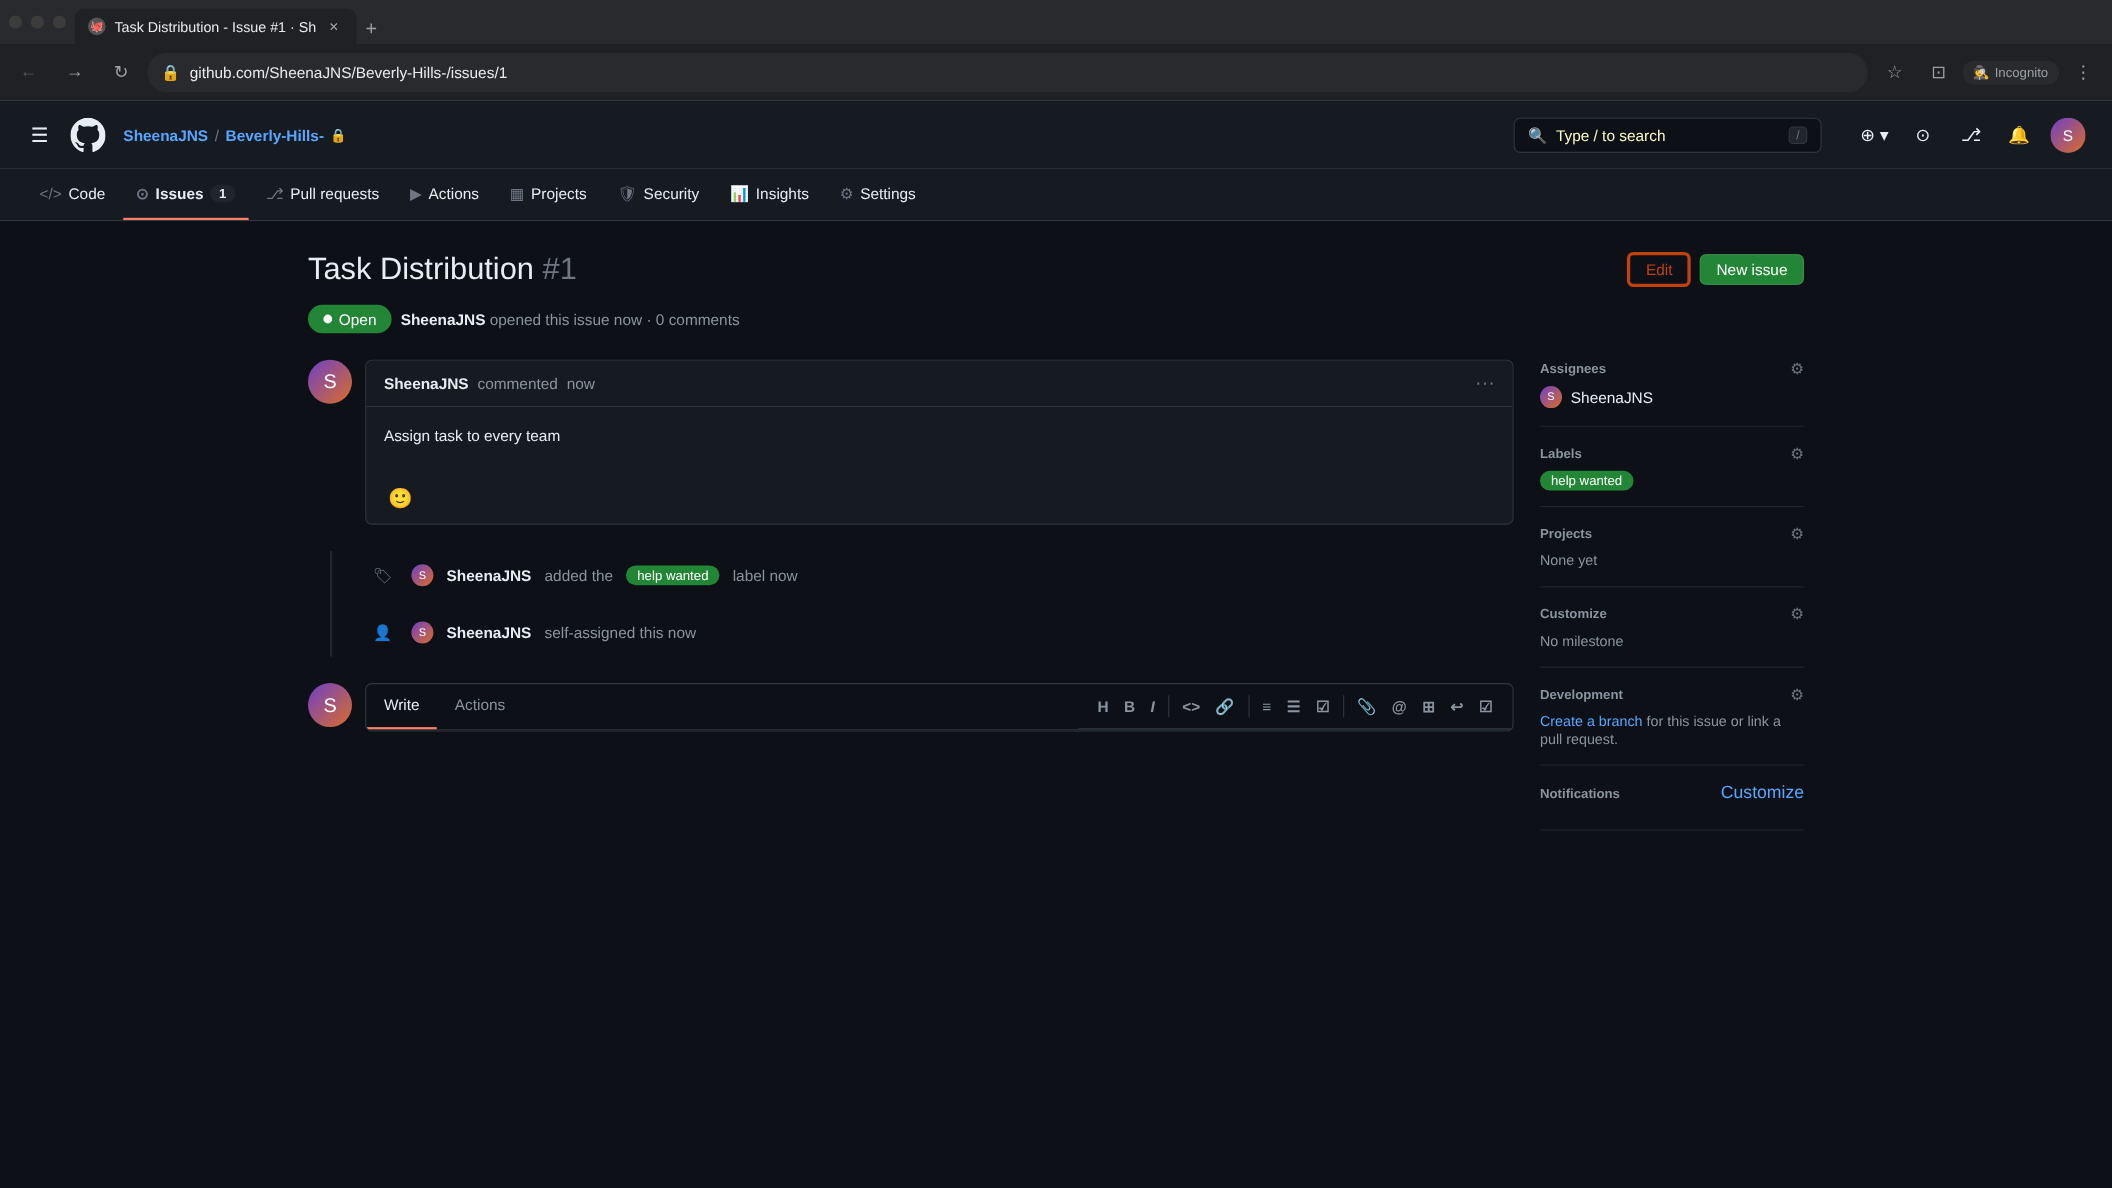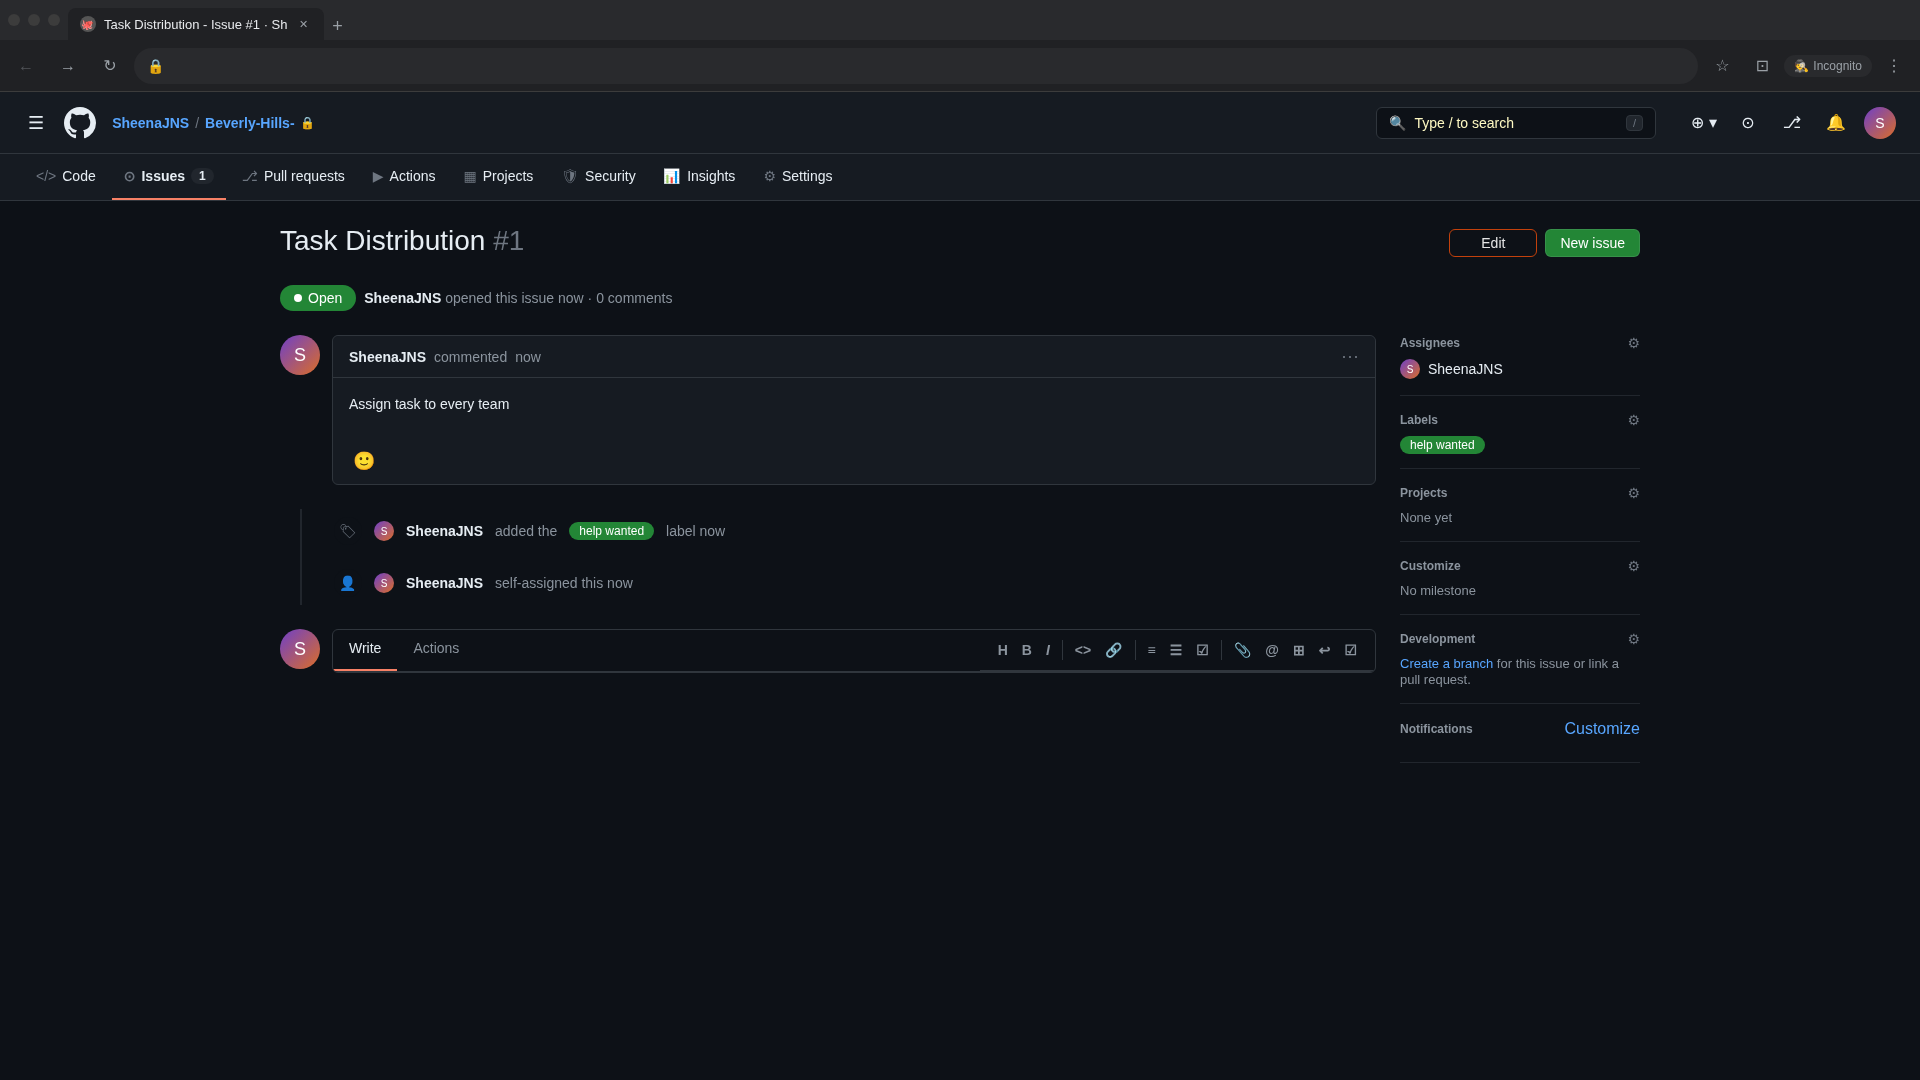--- a/index.html
+++ b/index.html
@@ -56,25 +56,25 @@
     .repo-nav { background: #161b22; border-bottom: 1px solid #30363d; padding: 0 24px; display: flex; align-items: center; gap: 4px; }
     .repo-nav-item { padding: 14px 12px; font-size: 14px; color: #e6edf3; cursor: pointer; display: flex; align-items: center; gap: 6px; border-bottom: 2px solid transparent; white-space: nowrap; }
     .repo-nav-item.active { border-bottom-color: #f78166; color: #e6edf3; font-weight: 600; }
     .nav-count { background: #21262d; border-radius: 20px; padding: 1px 8px; font-size: 12px; color: #e6edf3; }
     .nav-icon { font-size: 14px; color: #6e7681; }
 
     
     .main-content { padding: 24px 40px; max-width: 1440px; margin: 0 auto; }
     
     
-    .issue-title-row { display: flex; align-items: flex-end; justify-content: space-between; margin-bottom: 28px; }
+    .issue-title-row { display: flex; align-items: flex-end; justify-content: space-between; margin-bottom: 16px; }
     .issue-title { font-size: 28px; font-weight: 400; color: #e6edf3; }
     .issue-number { color: #6e7681; font-weight: 300; }
     .issue-title-actions { display: flex; gap: 8px; align-items: center; flex-shrink: 0; margin-left: 16px; margin-top: 4px; }
-    .btn-edit { background: transparent; border: 1px solid #c2410c; color: #e5e5e5; padding: 5px 31px; border-radius: 6px; cursor: pointer; font-size: 14px; }
+    .btn-edit { background: transparent; border: 3px solid #c2410c; color: #c2410c; padding: 5px 14px; border-radius: 6px; cursor: pointer; font-size: 14px; }
     .btn-new-issue { background: #238636; border: 1px solid rgba(240,246,252,0.1); color: #fff; padding: 5px 14px; border-radius: 6px; cursor: pointer; font-size: 14px; font-weight: 500; }
     
     
     .issue-meta { display: flex; align-items: center; gap: 8px; margin-bottom: 24px; font-size: 14px; color: #8b949e; }
     .status-badge { background: #238636; color: #fff; border-radius: 20px; padding: 5px 14px; font-size: 14px; font-weight: 500; display: flex; align-items: center; gap: 6px; }
     .status-dot { width: 8px; height: 8px; border-radius: 50%; background: #fff; display: inline-block; }
 
     
     .issue-layout { display: flex; gap: 24px; }
     .issue-main { flex: 1; min-width: 0; }
@@ -148,20 +148,21 @@
       <div class="new-tab-btn">+</div>
     </div>
   </div>
 
   <div class="browser-navbar">
     <button class="nav-btn disabled">←</button>
     <button class="nav-btn">→</button>
     <button class="nav-btn">↻</button>
     <div class="address-bar">
       <span class="address-lock">🔒</span>
+      <span class="address-text">github.com/SheenaJNS/Beverly-Hills-/issues/1</span>
     </div>
     <div class="nav-right">
       <button class="nav-btn">☆</button>
       <button class="nav-btn">⊡</button>
       <div class="incognito-badge">
         <span>🕵</span>
         <span>Incognito</span>
       </div>
       <button class="nav-btn">⋮</button>
     </div>

